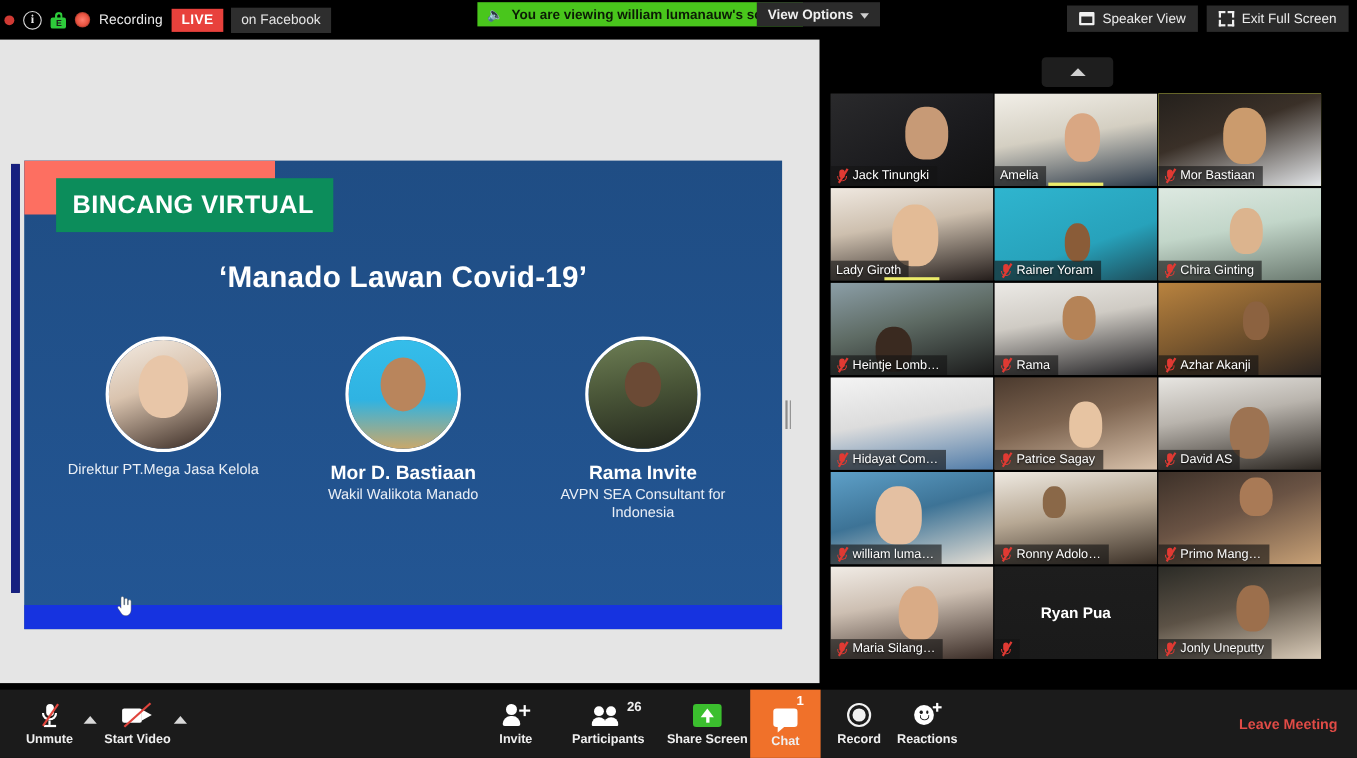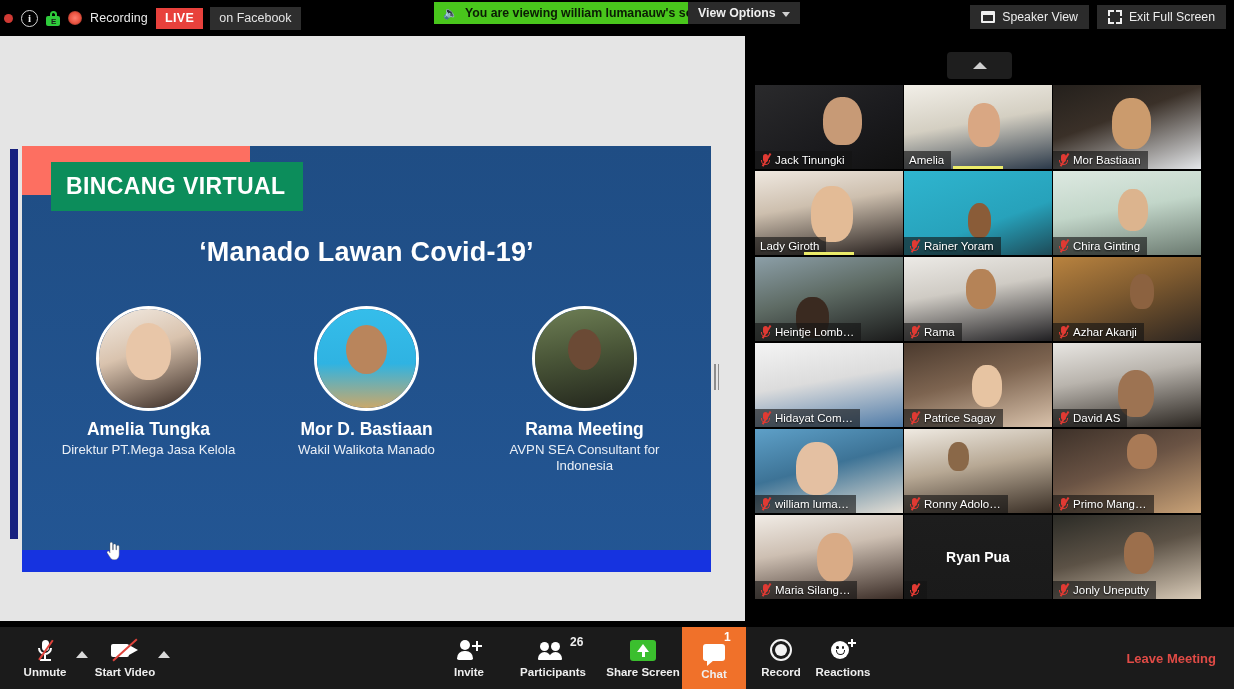--- a/index.html
+++ b/index.html
@@ -444,35 +444,34 @@
         <span>BINCANG VIRTUAL</span>
       </div>
 
       <div class="slide-title">‘Manado Lawan Covid-19’</div>
 
       <div class="speakers">
         <div class="speaker">
           <div class="sp-photo">
               <div class="px ph-a"></div>
             </div>
-          <div class="sp-name">Amelia Tungka</div>
           <div class="sp-role">Direktur PT.Mega Jasa Kelola</div>
         </div>
         <div class="speaker">
           <div class="sp-photo">
               <div class="px ph-b"></div>
             </div>
           <div class="sp-name">Mor D. Bastiaan</div>
           <div class="sp-role">Wakil Walikota Manado</div>
         </div>
         <div class="speaker">
           <div class="sp-photo">
               <div class="px ph-c"></div>
             </div>
-          <div class="sp-name">Rama Meeting</div>
+          <div class="sp-name">Rama Invite</div>
           <div class="sp-role">AVPN SEA Consultant for Indonesia</div>
         </div>
       </div>
 
       <div class="slide-bottombar"></div>
     </div>
 
     <svg class="hand-cursor" viewBox="0 0 14 18">
       <path d="M4 1.6c0-.8.6-1.4 1.3-1.4S6.6.8 6.6 1.6v6.2h.7V3.2c0-.8.6-1.3 1.3-1.3s1.3.5 1.3 1.3v4.6h.7V4.6c0-.7.6-1.3 1.3-1.3s1.3.6 1.3 1.3v7.6c0 3.1-1.8 5.6-4.6 5.6-2.6 0-4-1.3-5.1-3.4L1.2 11c-.4-.8-.1-1.5.6-1.8.6-.3 1.3 0 1.6.6l.6 1.1z" fill="#ffffff" stroke="#555" stroke-width=".4"></path>
     </svg>

